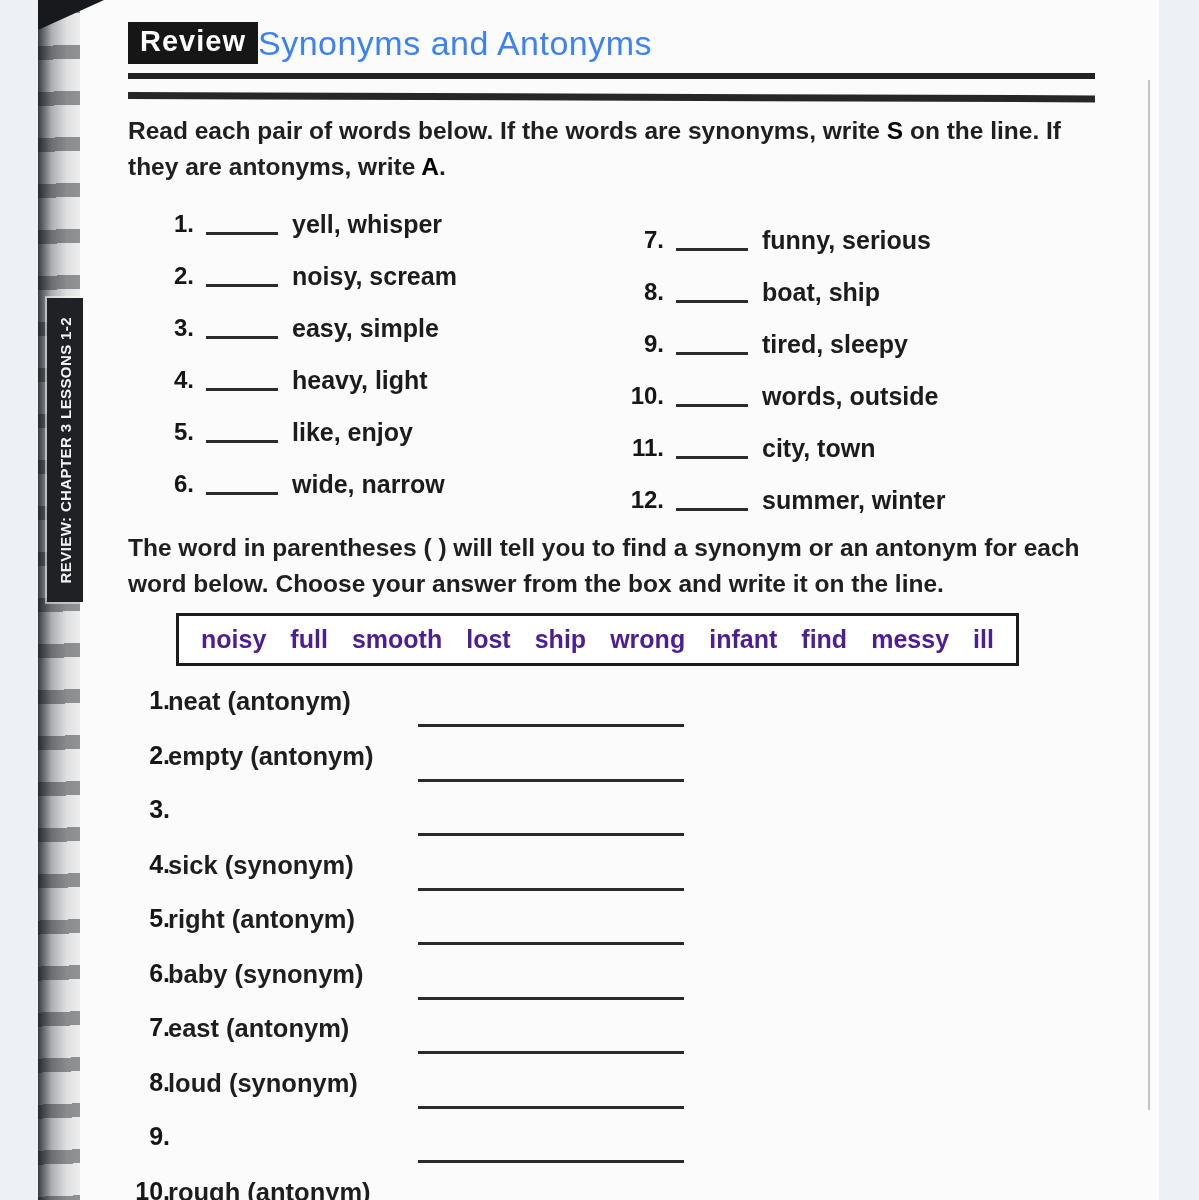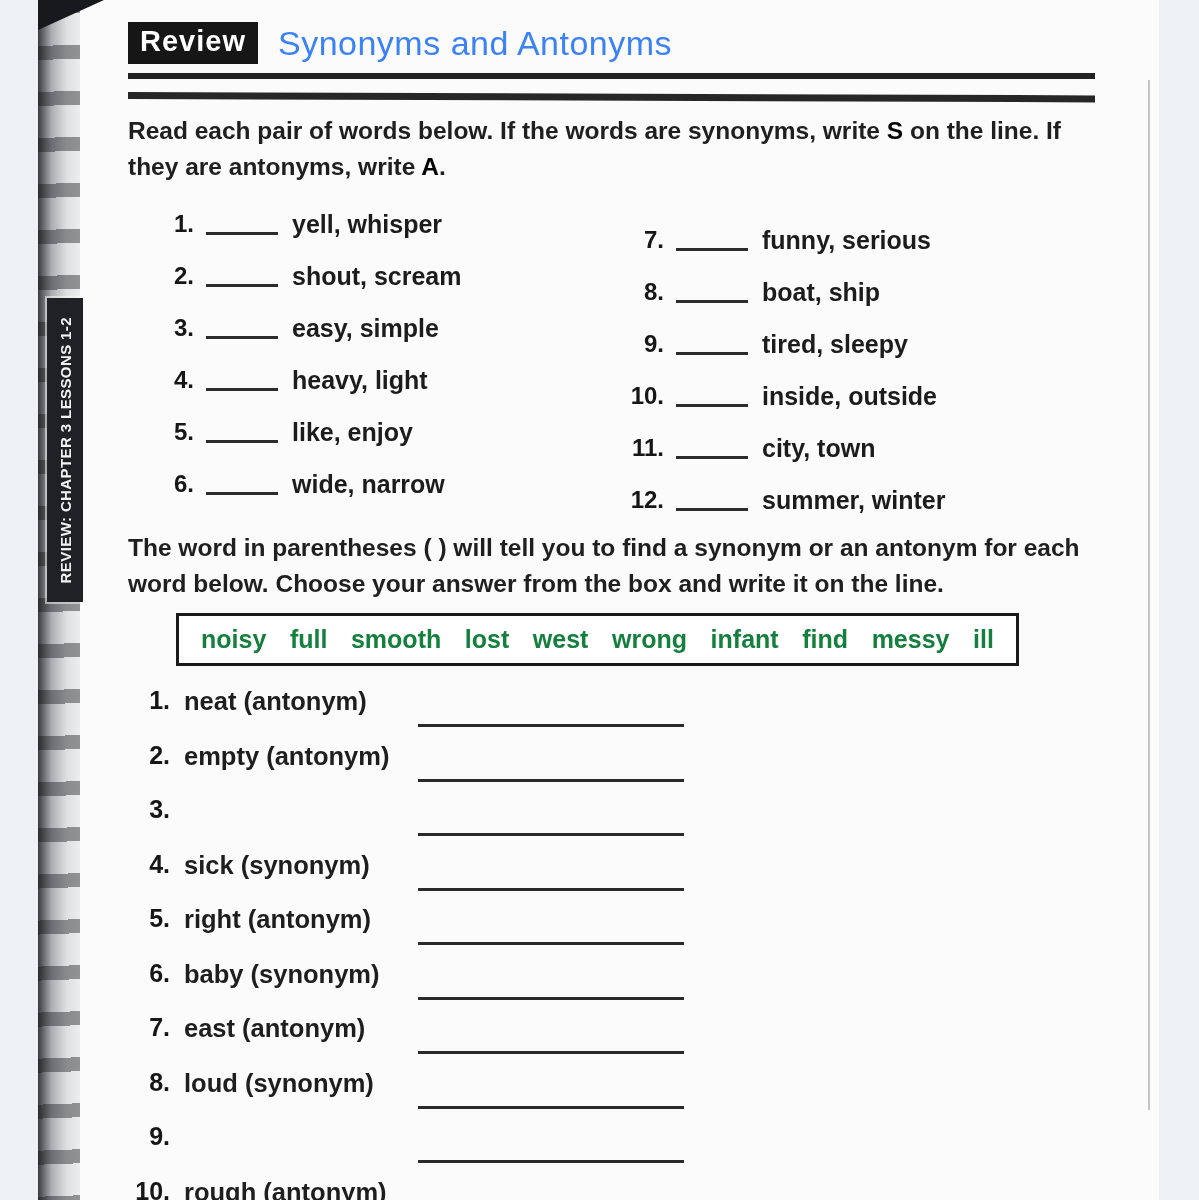--- a/index.html
+++ b/index.html
@@ -17,21 +17,21 @@
   .right-line{position:absolute;right:9px;top:80px;height:1030px;width:2px;background:rgba(125,130,138,.45);}
 
   
   .tab{position:absolute;left:9px;top:298px;width:36px;height:304px;background:#202124;color:#f3f3f3;
     display:flex;align-items:center;justify-content:center;box-shadow:0 0 0 2px rgba(245,245,245,.55);}
   .tab span{writing-mode:vertical-rl;transform:rotate(180deg);font-size:15px;font-weight:700;
     letter-spacing:.4px;white-space:nowrap;}
 
   .content{position:absolute;left:90px;top:0;width:1010px;}
 
-  .header{margin-top:22px;display:flex;align-items:center;gap:20px;}
+  .header{margin-top:22px;display:flex;align-items:center;gap:0;}
   .review-box{background:#161616;color:#ffffff;font-size:29px;font-weight:700;padding:3px 12px 6px;letter-spacing:1px;}
   .title{font-size:34px;color:#3b82f6;letter-spacing:.5px;}
   .rule-top{margin-top:9px;width:967px;height:6px;background:#222222;}
   .rule-bottom{margin-top:13px;width:967px;height:7px;background:#272727;transform:rotate(.2deg);transform-origin:left center;}
 
   .instr{margin:14px 0 0;width:948px;font-size:24.5px;font-weight:700;color:#1f1f1f;line-height:1.45;}
   .instr strong{font-weight:700;color:#000;}
   .instr.second{margin-top:4px;width:968px;}
 
   
@@ -39,27 +39,27 @@
   .col{width:420px;display:flex;flex-direction:column;}
   .col.right{width:auto;margin-left:50px;margin-top:16px;}
   .prow{display:flex;align-items:center;height:52px;}
   .pnum{width:42px;text-align:right;font-size:24px;font-weight:700;color:#161616;}
   .pblank{display:inline-block;width:72px;margin:0 14px 0 12px;border-bottom:3px solid #2c2c2c;height:1px;transform:translateY(9px);}
   .pwords{font-size:25px;font-weight:700;color:#1c1c1c;}
 
   
   .bank{margin-top:12px;margin-left:48px;width:843px;border:3px solid #1b1b1b;background:#ffffff;
     display:flex;justify-content:space-between;align-items:center;padding:9px 22px;box-sizing:border-box;}
-  .bank span{font-size:25px;font-weight:700;color:#15803d;}
+  .bank span{font-size:25px;font-weight:700;color:#4c1d95;}
 
   
   .fill{margin-top:14px;}
   .frow{position:relative;height:54.5px;}
   .fnum{position:absolute;left:4px;top:6px;width:38px;text-align:right;font-size:25px;font-weight:700;color:#161616;}
-  .fprompt{position:absolute;left:56px;top:7px;font-size:25.5px;font-weight:700;color:#1e1e1e;text-align:center;}
+  .fprompt{position:absolute;left:40px;top:7px;font-size:25.5px;font-weight:700;color:#1e1e1e;text-align:center;}
   .fline{position:absolute;left:290px;top:44px;width:266px;border-bottom:3px solid #2a2a2a;height:0;}
 </style>
 </head>
 <body>
 
 <div class="canvas">
   <div class="page">
     <div class="scan-edge"></div>
     <div class="wedge"></div>
     <div class="right-line"></div>
@@ -82,21 +82,21 @@
       <div class="pairs">
         <div class="col">
           <div class="prow">
             <span class="pnum">1.</span>
             <span class="pblank"></span>
             <span class="pwords">yell, whisper</span>
           </div>
           <div class="prow">
             <span class="pnum">2.</span>
             <span class="pblank"></span>
-            <span class="pwords">shout, scream</span>
+            <span class="pwords">noisy, scream</span>
           </div>
           <div class="prow">
             <span class="pnum">3.</span>
             <span class="pblank"></span>
             <span class="pwords">easy, simple</span>
           </div>
           <div class="prow">
             <span class="pnum">4.</span>
             <span class="pblank"></span>
             <span class="pwords">heavy, light</span>
@@ -124,21 +124,21 @@
             <span class="pwords">boat, ship</span>
           </div>
           <div class="prow">
             <span class="pnum">9.</span>
             <span class="pblank"></span>
             <span class="pwords">tired, sleepy</span>
           </div>
           <div class="prow">
             <span class="pnum">10.</span>
             <span class="pblank"></span>
-            <span class="pwords">inside, outside</span>
+            <span class="pwords">words, outside</span>
           </div>
           <div class="prow">
             <span class="pnum">11.</span>
             <span class="pblank"></span>
             <span class="pwords">city, town</span>
           </div>
           <div class="prow">
             <span class="pnum">12.</span>
             <span class="pblank"></span>
             <span class="pwords">summer, winter</span>
@@ -146,21 +146,21 @@
         </div>
       </div>
 
       <p class="instr second">The word in parentheses ( ) will tell you to find a synonym or an antonym for each word below. Choose your answer from the box and write it on the line.</p>
 
       <div class="bank">
         <span>noisy</span>
         <span>full</span>
         <span>smooth</span>
         <span>lost</span>
-        <span>west</span>
+        <span>ship</span>
         <span>wrong</span>
         <span>infant</span>
         <span>find</span>
         <span>messy</span>
         <span>ill</span>
       </div>
 
       <div class="fill">
         <div class="frow">
           <span class="fnum">1.</span>

